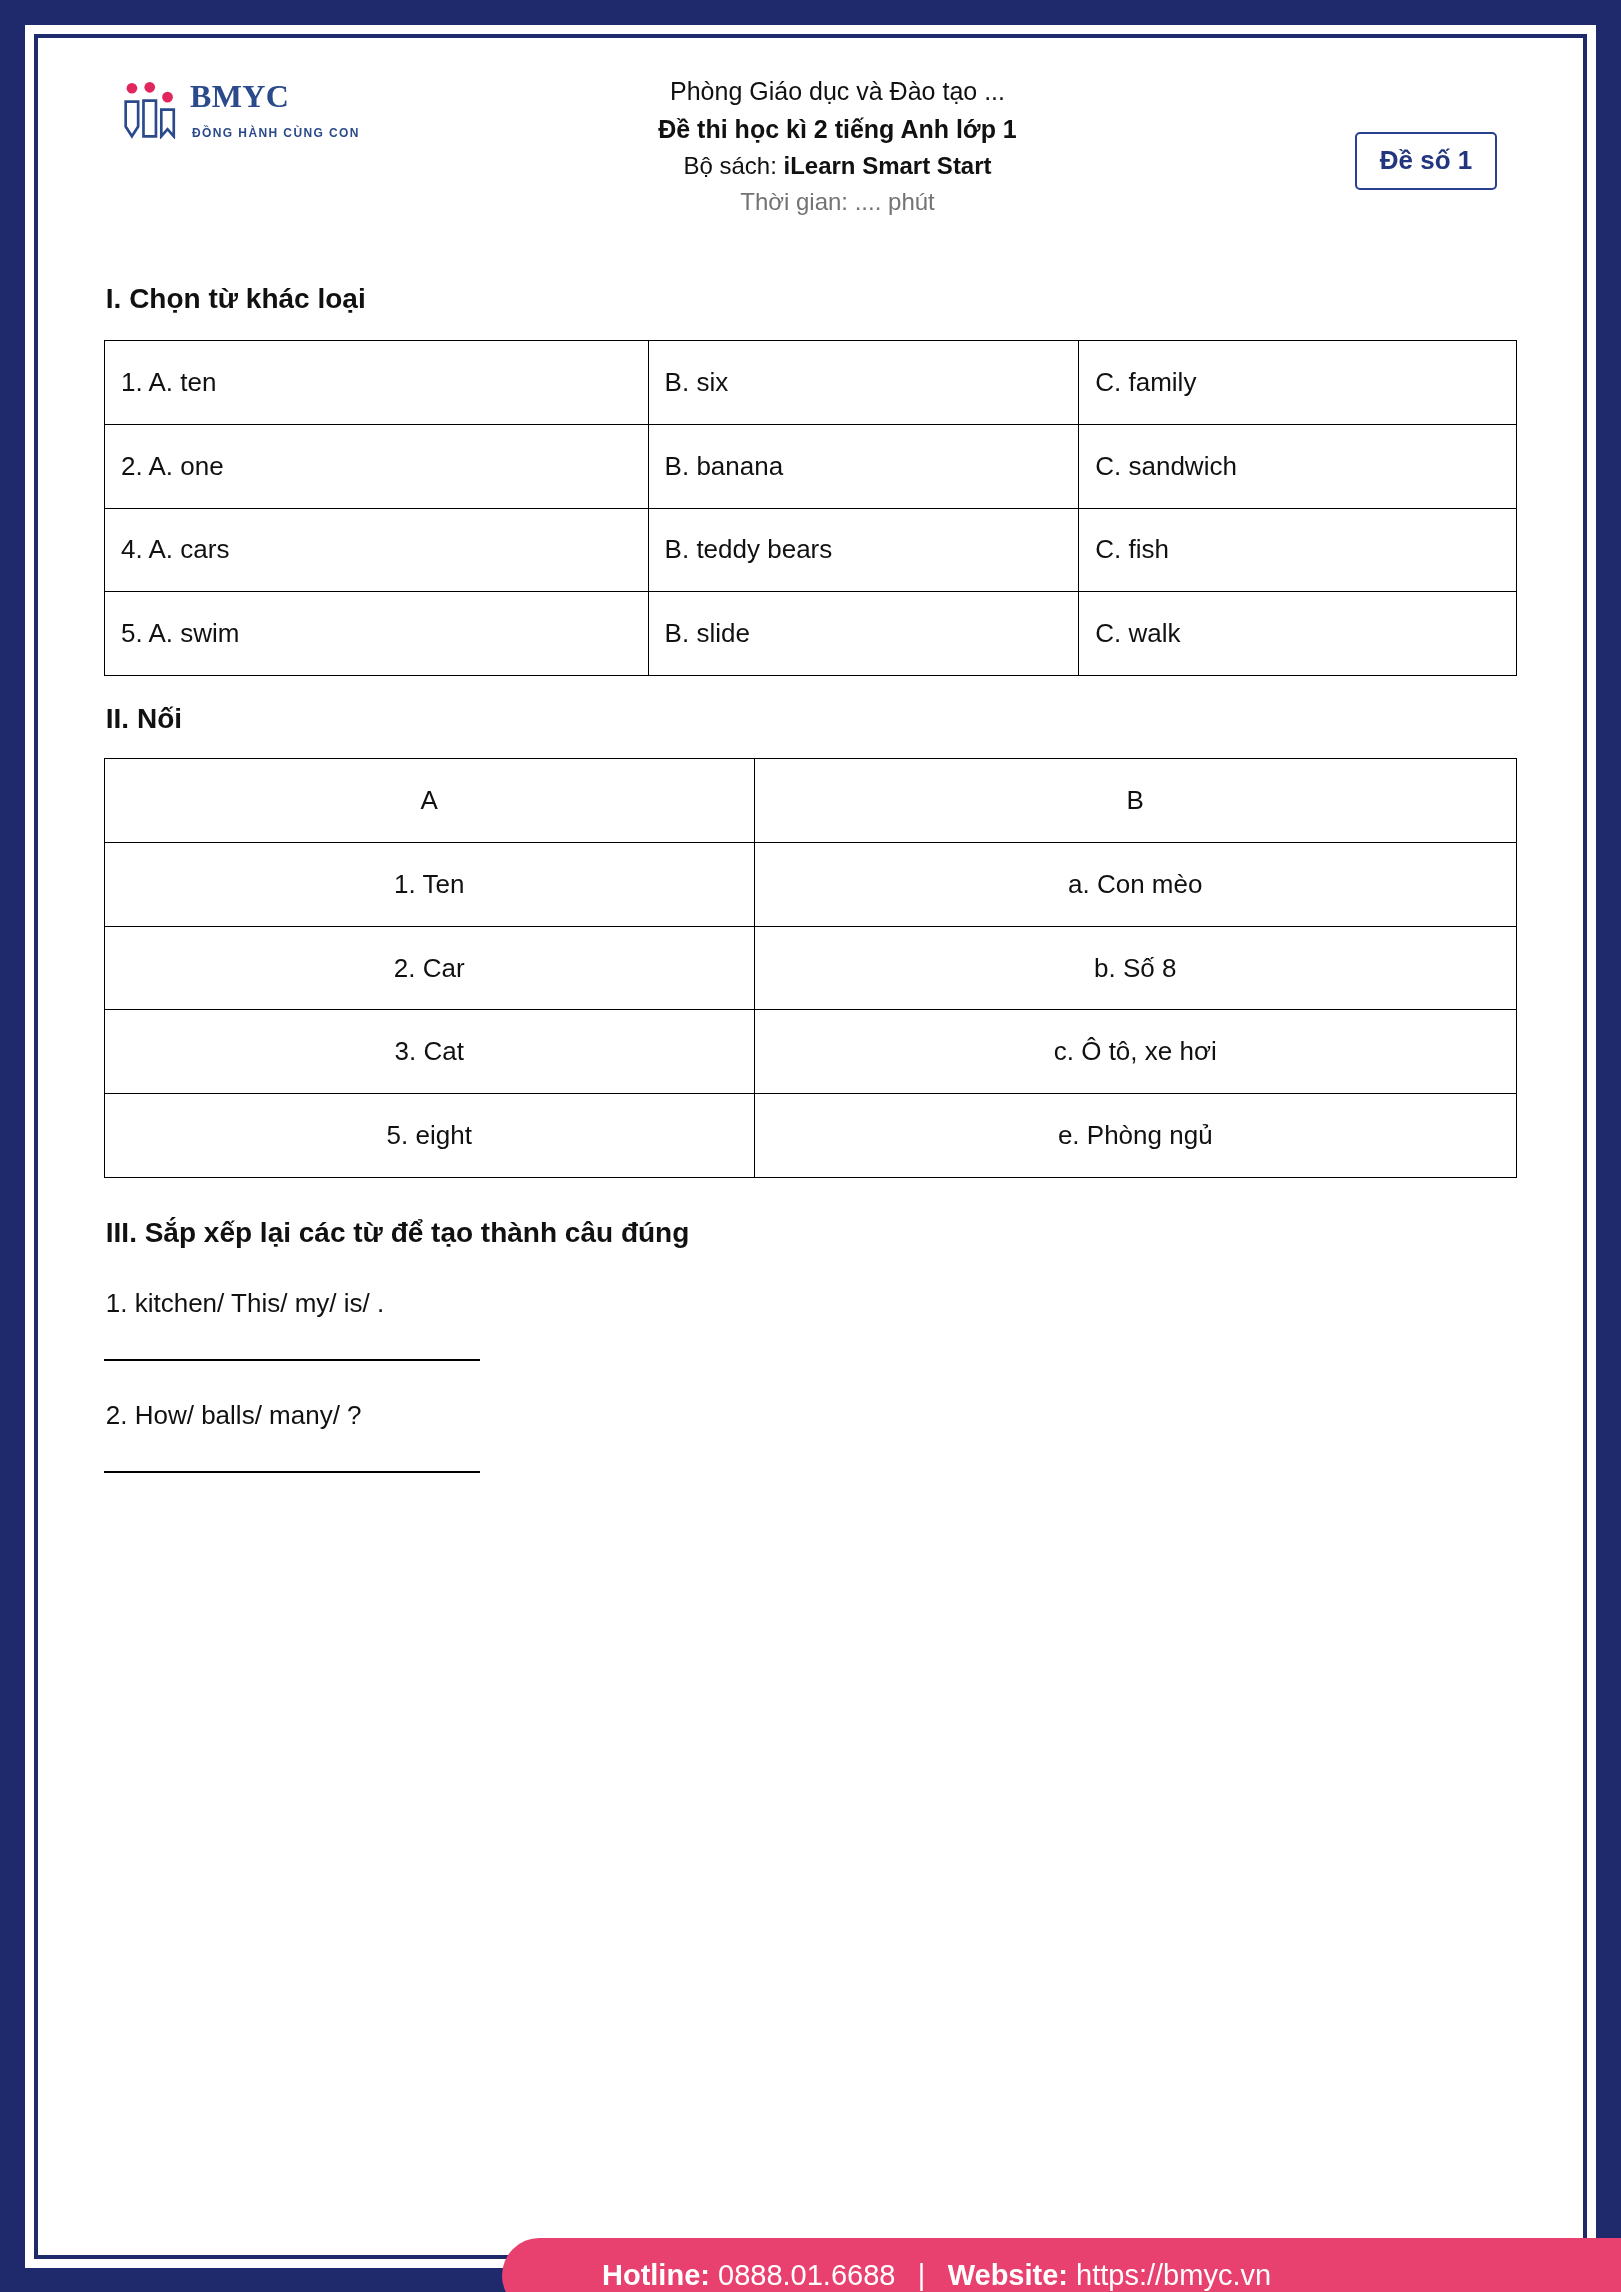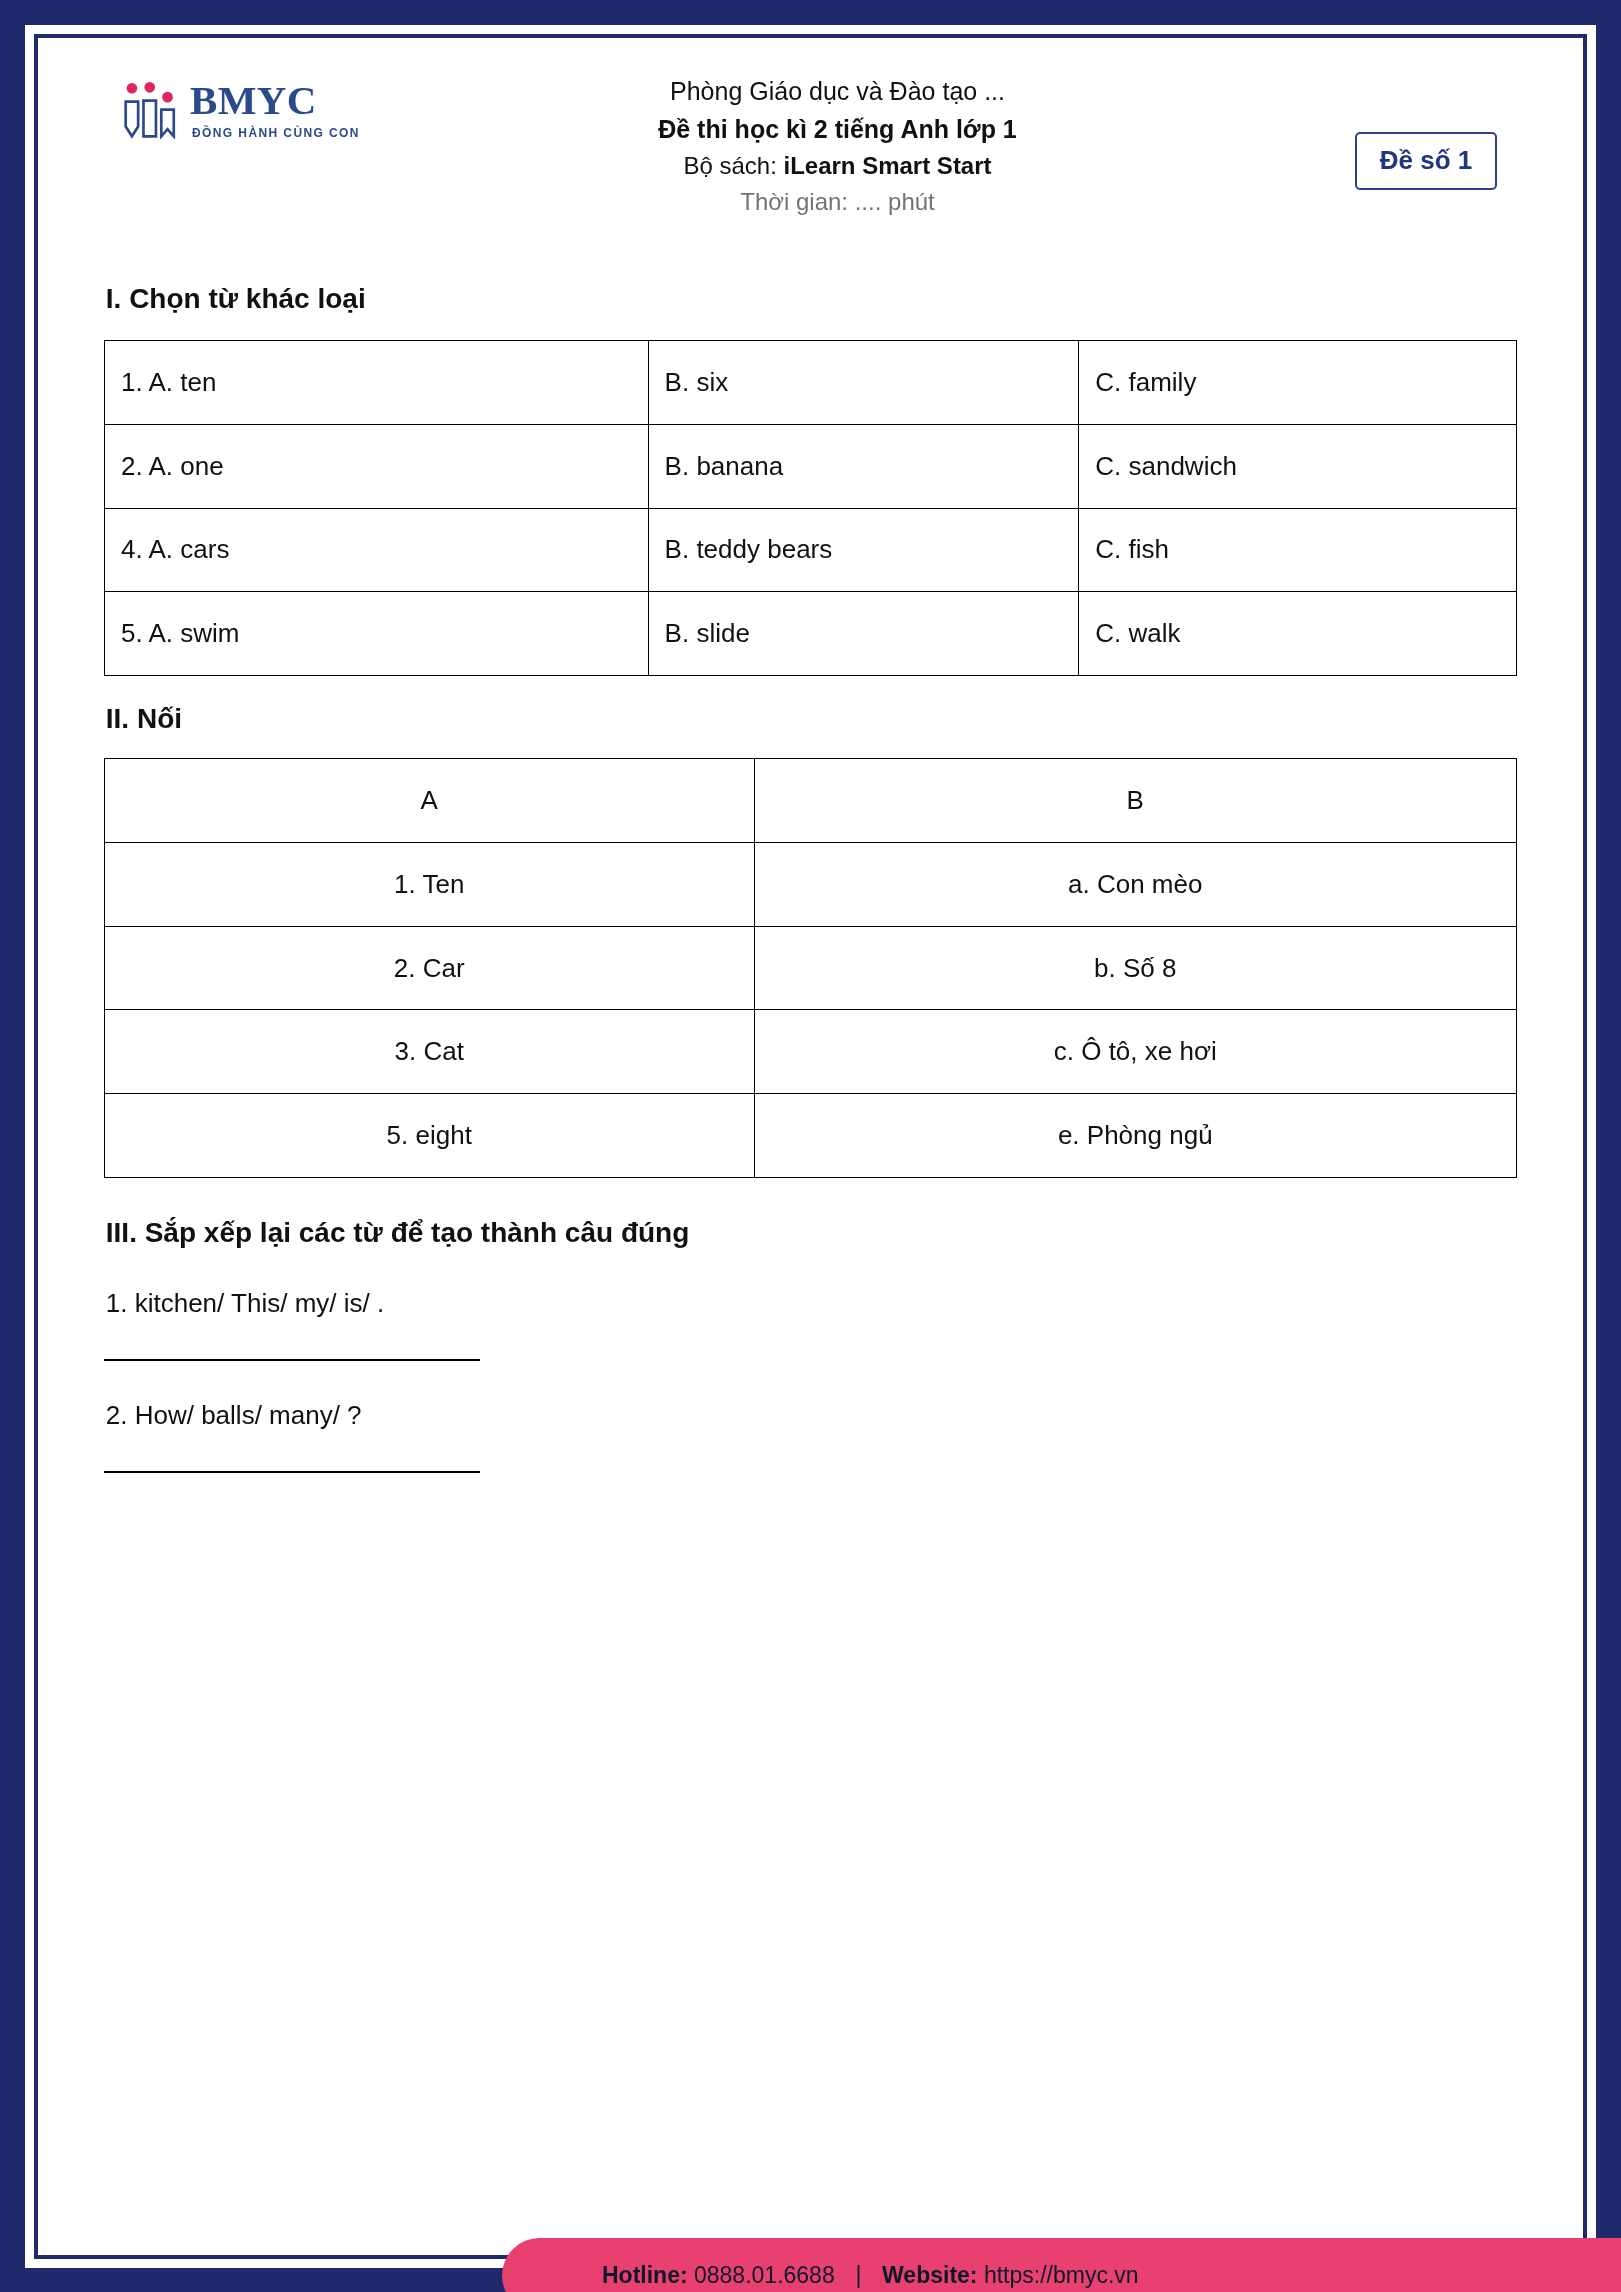--- a/index.html
+++ b/index.html
@@ -56,21 +56,21 @@
     top: 19.7px;
     width: 215px;
     height: 75px;
   }
   .logo-mark { position: absolute; left: 0; top: 3.6px; width: 59px; height: 57px; }
   .logo-word {
     position: absolute;
     left: 68px;
     top: 1.8px;
     font-family: "Liberation Serif", serif;
-    font-size: 41px;
+    font-size: 32px;
     font-weight: 700;
     color: #2b4a8b;
     letter-spacing: 0.4px;
     line-height: 1;
   }
   .logo-tag {
     position: absolute;
     left: 70px;
     top: 47px;
     font-size: 12px;
@@ -165,22 +165,22 @@
     width: 1146px;
     height: 75px;
     background: #e8406f;
     border-radius: 38px 0 0 38px;
     display: flex;
     align-items: center;
     box-sizing: border-box;
     padding-left: 100px;
   }
   .footer-text {
-    color: #0f172a;
-    font-size: 23px;
+    color: #ffffff;
+    font-size: 29px;
     white-space: nowrap;
   }
   .footer-text b { font-weight: 700; }
   .foot-sep { padding: 0 14.3px; }
 </style>
 </head>
 <body>
 
 <div class="page">
   <div class="frame-outer"></div>

